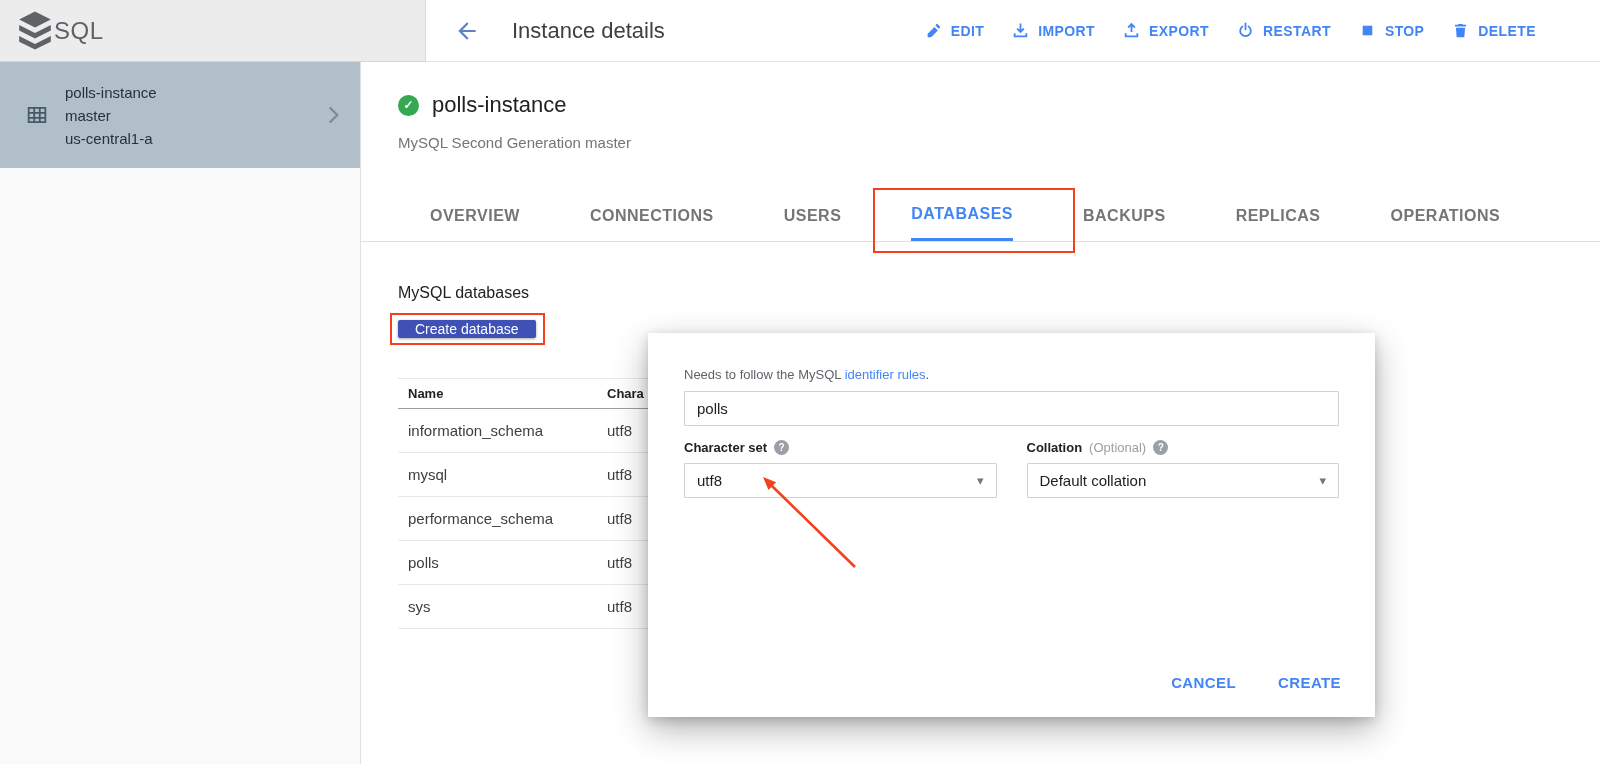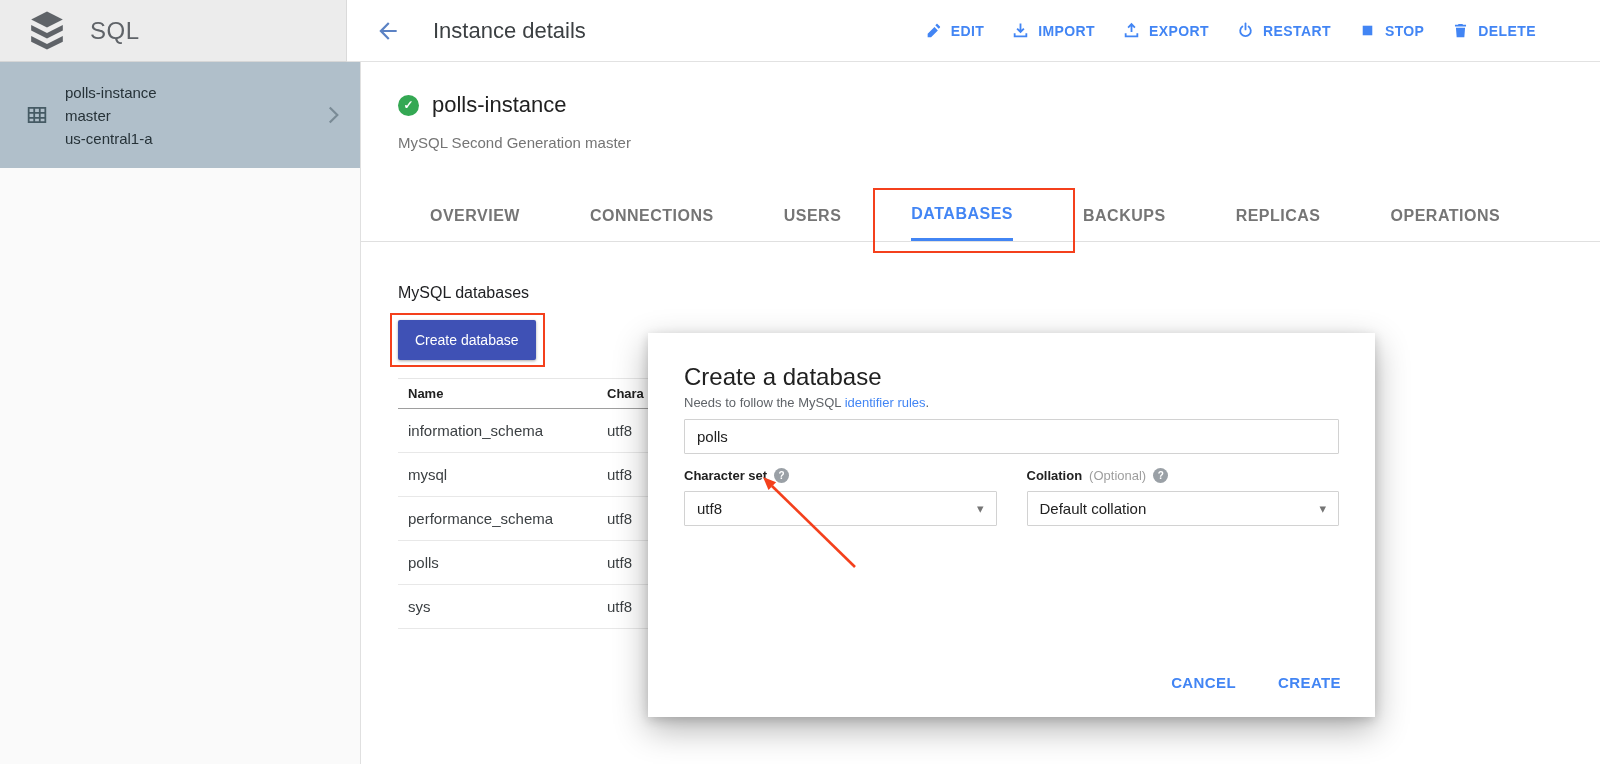--- a/index.html
+++ b/index.html
@@ -7,23 +7,23 @@
   body {
     position: relative;
     font-family: "Liberation Sans", sans-serif;
     background: #fff;
     color: #212121;
     overflow: hidden;
   }
   
   .topbar { position:absolute; top:0; left:0; width:1600px; height:62px; display:flex; z-index:10; }
   .topbar-left {
-    width:347px; height:62px; background:#ececec;
+    width:426px; height:62px; background:#ececec;
     border-bottom:1px solid #d6d6d6; border-right:1px solid #dadada;
-    display:flex; align-items:center; padding-left:28px; gap:24px;
+    display:flex; align-items:center; padding-left:16px; 
   }
   .logo-sql { width:38px; height:42px; color:#5f6368; }
   .product-name { font-size:24px; color:#5f6368; letter-spacing:.5px; }
   .topbar-main {
     flex:1; display:flex; align-items:center;
     border-bottom:1px solid #e2e2e2; background:#fff; padding-left:28px;
   }
   .back-btn { width:26px; height:26px; color:var(--back-arrow-blue,#5b82c4); cursor:pointer; flex:none; }
   .back-btn svg { width:100%; height:100%; }
   .page-title { font-size:22px; color:#3c4043; margin-left:32px; white-space:nowrap; }
@@ -72,21 +72,21 @@
   .tab.active { color:var(--action-blue,#4285f4); border-bottom:3px solid var(--action-blue,#4285f4); }
   .tab-highlight {
     position:absolute; left:-38px; right:-62px; top:-2px; bottom:-15px;
     border:2px solid var(--annotation-red,#f4401c); pointer-events:none;
   }
   .section-heading { position:absolute; left:37px; top:222px; font-size:16px; color:#202124; }
   
   .create-wrap { position:absolute; left:37px; top:258px; }
   .create-btn {
     background:var(--create-button-bg,#3f51b5); color:#fff; font-size:14px;
-    font-family:inherit; padding:12px 17px; border:none; border-radius:2px;
+    font-family:inherit; padding:1px 17px; border:none; border-radius:2px;
     box-shadow:0 1px 3px rgba(0,0,0,.35); cursor:pointer;
   }
   .create-highlight {
     position:absolute; left:-8px; top:-7px; right:-9px; bottom:-7px;
     border:2px solid var(--annotation-red,#f4401c); pointer-events:none;
   }
   
   .db-table { position:absolute; left:37px; top:316px; width:812px; border-top:1px solid #e6e6e6; z-index:1; }
   .thead {
     display:grid; grid-template-columns:209px 1fr; height:30px; align-items:center;
@@ -297,21 +297,20 @@
       <span>utf8</span>
     </div>
     <div class="trow">
       <span class="c1">sys</span>
       <span>utf8</span>
     </div>
   </div>
 </div>
 
 <div class="modal">
-  <div class="modal-title">Create a database</div>
 
   <div class="field-help">
     <span>Needs to follow the MySQL </span><span class="link">identifier rules</span><span>.</span>
   </div>
   <input class="name-input" type="text" value="polls" style="">
 
   <div class="selects-row">
     <div class="select-col">
       <div class="select-label-row">
         <span>Character set</span>

